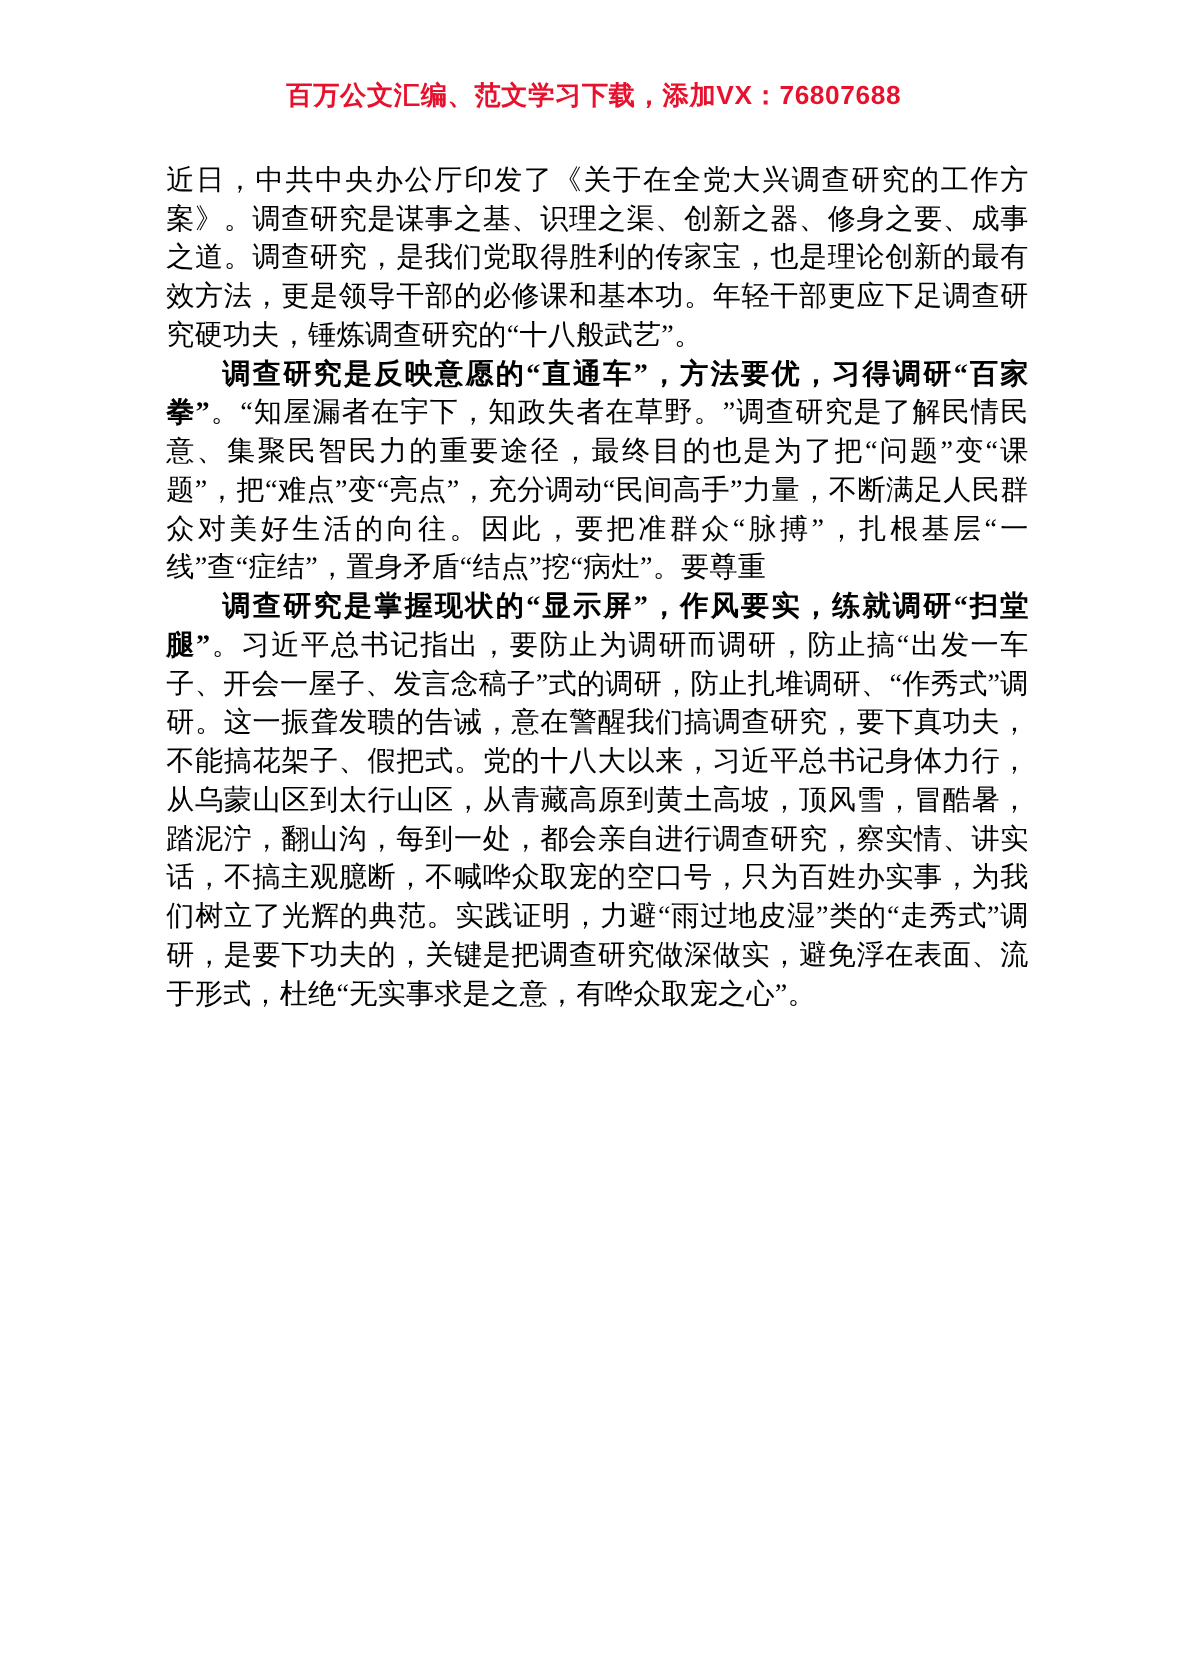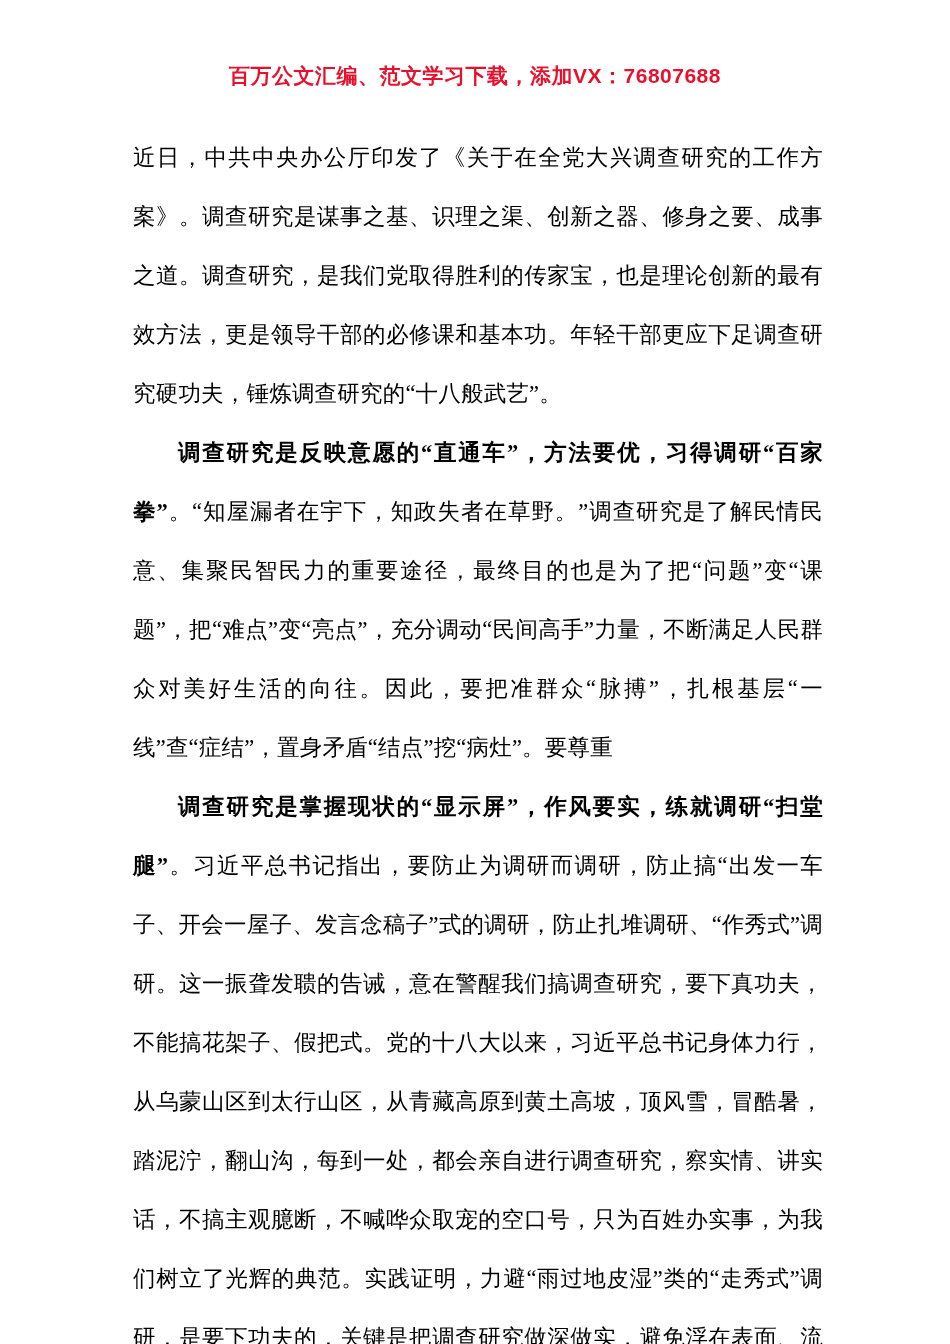--- a/index.html
+++ b/index.html
@@ -36,21 +36,21 @@
   }
   .doc-body {
     position: absolute;
     top: 128px;
     left: 133px;
     width: 690px;
   }
   .para {
     margin: 0 0 0 0;
     font-size: 22.5px;
-    line-height: 59px;
+    line-height: 31px;
     text-align: justify;
     text-justify: inter-ideograph;
     letter-spacing: 0.2px;
     font-family: "Liberation Serif", "DejaVu Serif", serif;
   }
   .para.indent {
     text-indent: 45px;
   }
   .para b {
     font-weight: bold;

